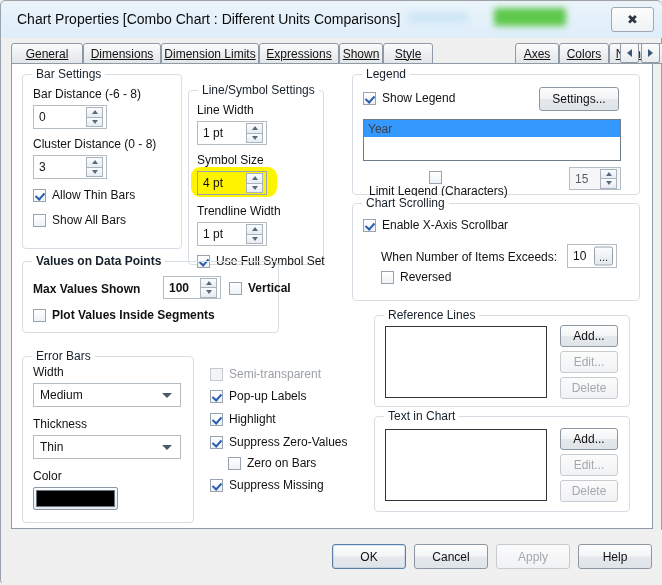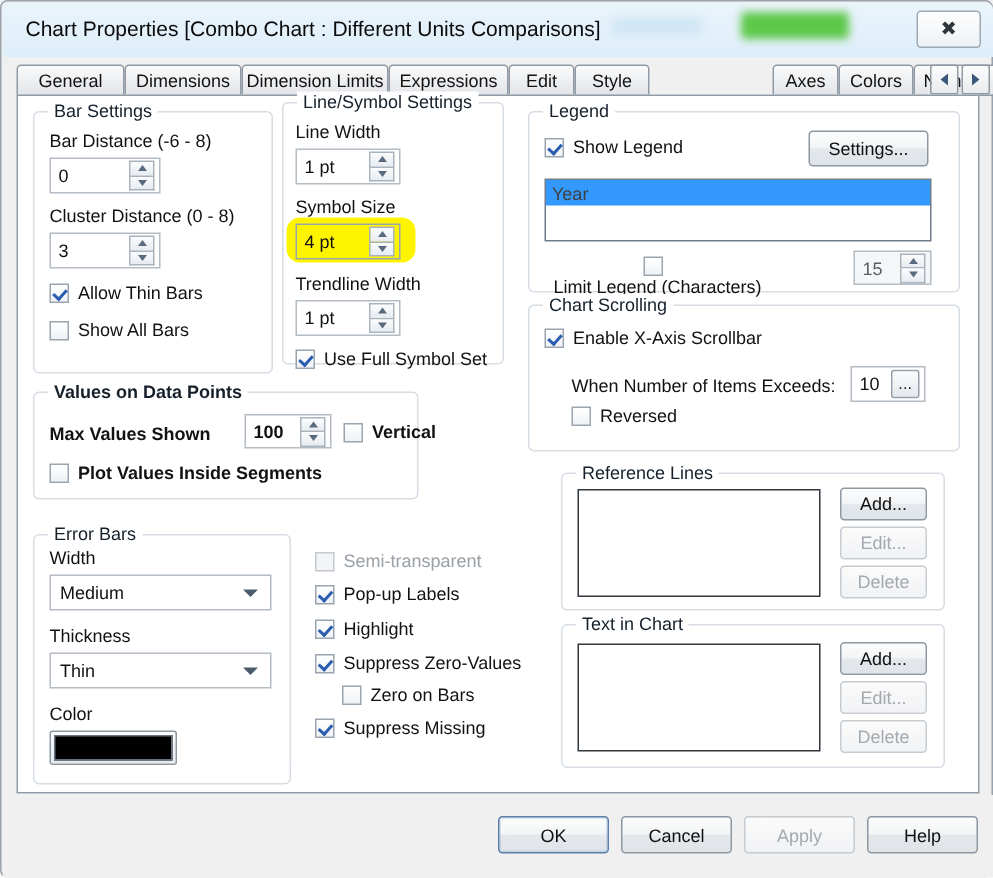--- a/index.html
+++ b/index.html
@@ -94,20 +94,21 @@
     box-sizing: border-box;
     border-top-left-radius: 3px;
     border-top-right-radius: 3px;
     display: flex;
     align-items: center;
     justify-content: center;
     padding: 0 7px;
     font-size: 12px;
     color: #121212;
     white-space: nowrap;
+    text-decoration: underline;
   }
   .tab.active {
     top: 0px;
     height: 25px;
     background: #ffffff;
     border-bottom: 1px solid #ffffff;
     z-index: 5;
     font-weight: normal;
   }
   .tabarrow {
@@ -367,21 +368,21 @@
       <div class="redact redact-a"></div>
       <div class="redact redact-b"></div>
       <div class="closebtn">✖</div>
     </div>
 
     <div class="tabstrip">
       <div class="tab" style="left:0px;width:72px;">General</div>
       <div class="tab" style="left:72px;width:78px;">Dimensions</div>
       <div class="tab" style="left:248px;width:80px;">Expressions</div>
       <div class="tab" style="left:150px;width:98px;">Dimension Limits</div>
-      <div class="tab" style="left:328px;width:44px;">Edit</div>
+      <div class="tab" style="left:328px;width:44px;">Shown</div>
       <div class="tab" style="left:372px;width:50px;">Style</div>
       <div class="tab" style="left:504px;width:44px;">Axes</div>
       <div class="tab" style="left:548px;width:50px;">Colors</div>
       <div class="tab" style="left:598px;width:56px;">Number</div>
 
       <div class="tabarrow" style="left:609px;">
         <span class="arrow-l"></span>
       </div>
       <div class="tabarrow" style="left:630px;">
         <span class="arrow-r"></span>
@@ -422,21 +423,21 @@
         <div class="cb" style="left:10px;top:113px;">
           <span class="cbbox checked"></span>
           <span class="cbtext">Allow Thin Bars</span>
         </div>
         <div class="cb" style="left:10px;top:138px;">
           <span class="cbbox"></span>
           <span class="cbtext">Show All Bars</span>
         </div>
       </div>
 
-      <div class="group" style="left:176px;top:4px;width:148px;height:175px;">
+      <div class="group" style="left:176px;top:26px;width:136px;height:175px;">
         <span class="glabel">Line/Symbol Settings</span>
 
         <span class="lbl" style="left:8px;top:12px;">Line Width</span>
         <div class="field" style="left:8px;top:30px;width:70px;height:24px;">
           <span class="fval">1 pt</span>
           <span class="spin">
             <div>
                 <i class="sp-up"></i>
               </div>
             <div>

